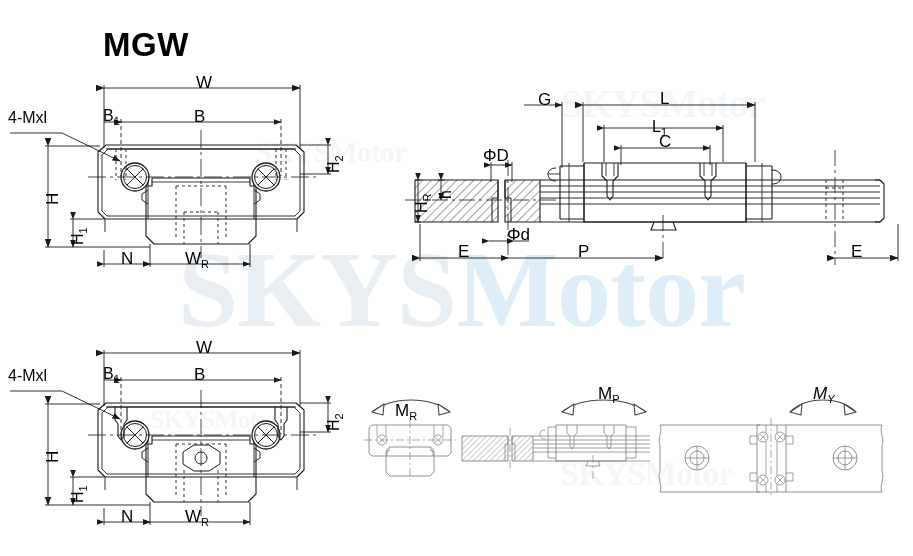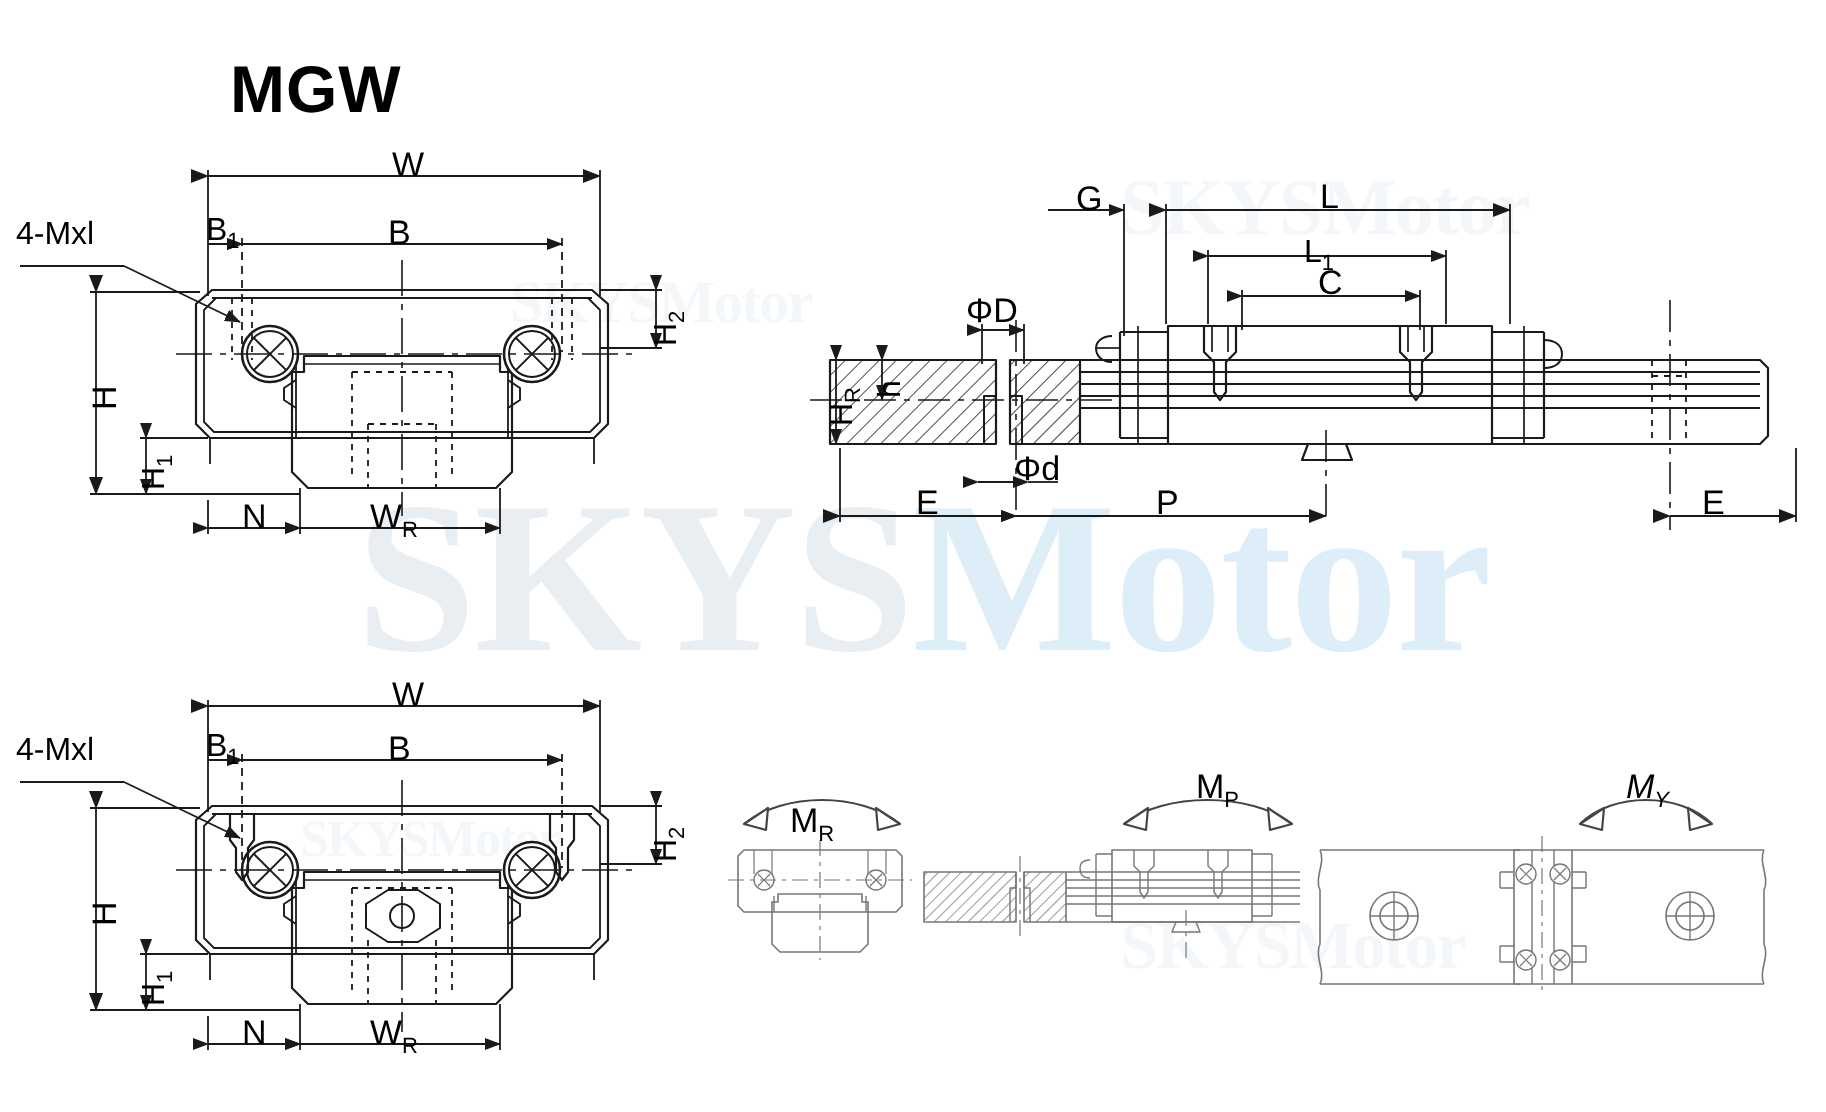--- a/index.html
+++ b/index.html
@@ -7,21 +7,21 @@
        font-family:"Liberation Sans","DejaVu Sans",sans-serif;color:#000;}
   #stage{position:absolute;inset:0;width:913px;height:556px;}
   #stage svg{position:absolute;left:0;top:0;}
   .wm{position:absolute;font-weight:700;letter-spacing:-1px;
       font-family:Liberation Serif, serif;user-select:none;}
   .wm-main{left:178px;top:228px;font-size:108px;}
   .wm-s{color:#e9eef3;text-align:center;}
   .wm-m{color:#deeef8;}
   .wm-faint{color:#f4f7fa;font-size:40px;font-weight:700;}
   .title{position:absolute;left:103px;top:26px;font-size:33px;font-weight:700;
-         letter-spacing:.5px;font-family:"Liberation Sans",sans-serif;margin-left:12px;}
+         letter-spacing:.5px;font-family:"Liberation Sans",sans-serif;}
   .lbl{position:absolute;font-size:16px;font-weight:400;white-space:nowrap;
        font-family:"Liberation Sans",sans-serif;line-height:1;}
   .lbl.big{font-size:17px;}
   .lbl sub{font-size:11px;}
   .rot{transform:rotate(-90deg);transform-origin:left top;}
 </style>
 </head>
 <body>
 
 <div id="stage">

